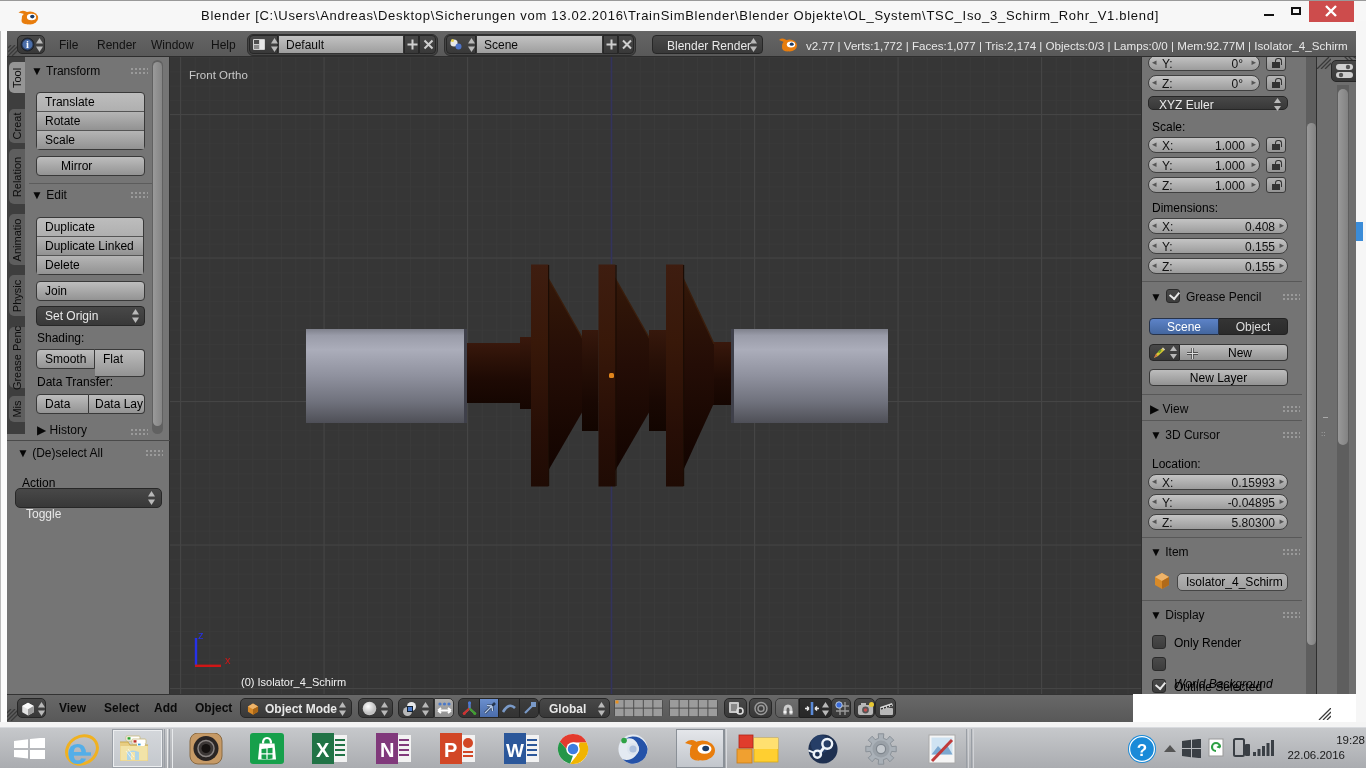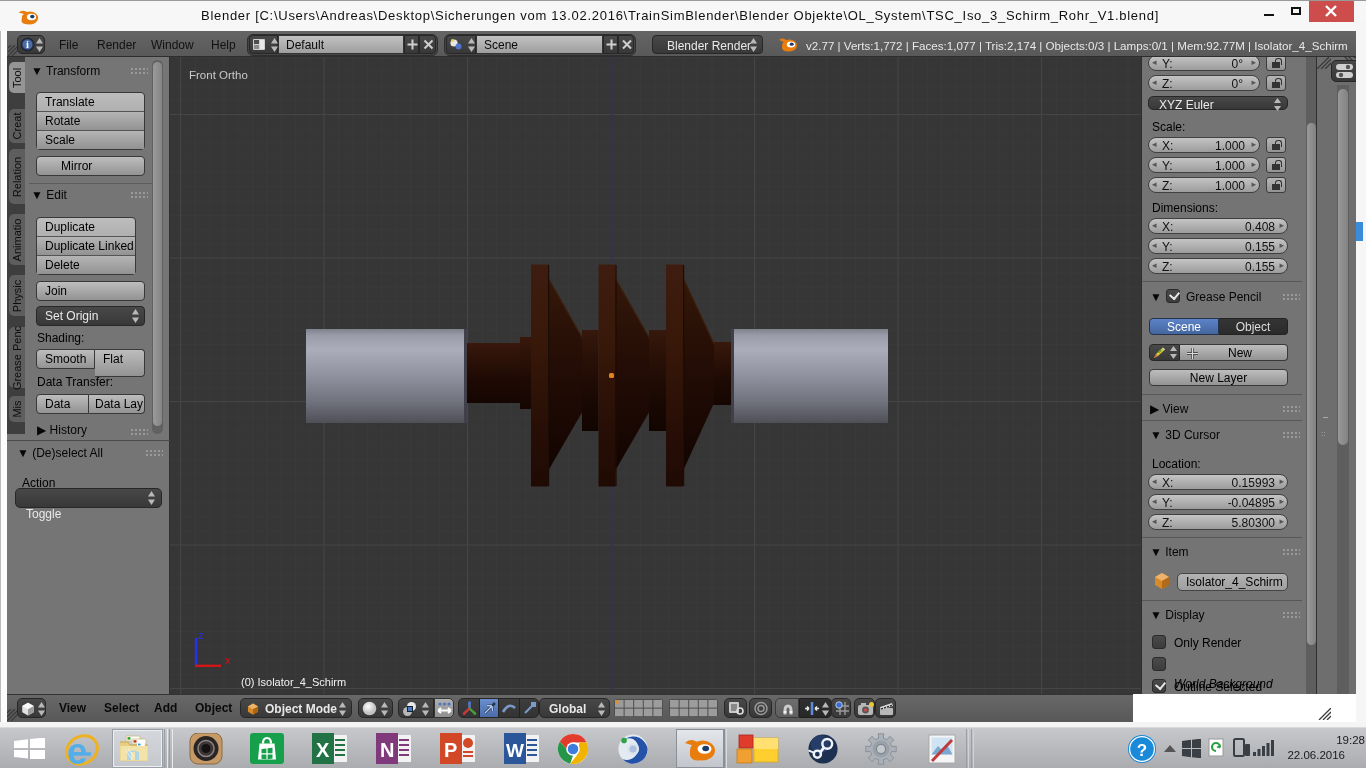--- a/index.html
+++ b/index.html
@@ -114,21 +114,21 @@
       </svg>
   </div>
 
   <svg class="abs" style="left:771px;top:5px;" width="20" height="17" viewBox="0 0 20 17">
     <path d="M1,4 Q4,1.5 7.5,3.5 L12,6.5 Q9,5 6.5,6.2 Z" fill="#e87d0d"></path>
     <ellipse cx="11.5" cy="9.5" rx="7.5" ry="6" fill="#e87d0d"></ellipse>
     <ellipse cx="13" cy="8.5" rx="4.2" ry="2.9" fill="#fff"></ellipse>
     <ellipse cx="13.7" cy="8.2" rx="2" ry="1.6" fill="#1b3b66"></ellipse>
     <path d="M4.5,9.5 Q3,14 7.5,15.2 L10.5,15.6 Q6.5,14.5 6.6,9.5 Z" fill="#e87d0d"></path>
   </svg>
-  <div class="abs" style="left:799px;top:8px;font-size:11.6px;color:#e8e8e8;white-space:nowrap;">v2.77 | Verts:1,772 | Faces:1,077 | Tris:2,174 | Objects:0/3 | Lamps:0/1 | Mem:92.77M | Isolator_4_Schirm</div>
+  <div class="abs" style="left:799px;top:8px;font-size:11.6px;color:#e8e8e8;white-space:nowrap;">v2.77 | Verts:1,772 | Faces:1,077 | Tris:2,174 | Objects:0/3 | Lamps:0/0 | Mem:92.77M | Isolator_4_Schirm</div>
 </div>
 
 <div class="abs" style="left:0;top:31px;width:7px;height:691px;background:#fcfcfc;border-left:1px solid #bbb;"></div>
 
 <div class="abs" style="left:1356px;top:21px;width:10px;height:701px;background:#f6f6f6;"></div>
 <div class="abs" style="left:1356px;top:222px;width:7px;height:19px;background:#3b8cd8;"></div>
 
 <div class="abs" style="left:0;top:722px;width:1366px;height:5px;background:#f4f4f4;"></div>
 
 <div class="abs" id="toolshelf" style="left:7px;top:57px;width:163px;height:637px;background:#757575;border-right:1px solid #2f2f2f;font-size:12px;color:#000;">
@@ -161,21 +161,21 @@
   <div class="abs btn-light" style="left:29px;top:35px;width:109px;height:58px;border-radius:4px;">
     <div style="height:19px;border-bottom:1px solid #555;padding:2px 0 0 8px;">Translate</div>
     <div style="height:19px;border-bottom:1px solid #555;padding:2px 0 0 8px;background:linear-gradient(#b5b5b5,#929292);">Rotate</div>
     <div style="height:18px;padding:2px 8px 0 8px;background:linear-gradient(#b5b5b5,#929292);">Scale</div>
   </div>
   <div class="abs btn-light" style="left:29px;top:99px;width:109px;height:20px;border-radius:4px;padding:2px 0 0 24px;">Mirror</div>
 
   <div class="abs" style="left:22px;top:126px;width:126px;height:1px;background:#5c5c5c;"></div>
   <div class="abs phead" style="left:24px;top:131px;">▼ Edit</div>
   <div class="abs gripdots" style="left:123px;top:134px;"></div>
-  <div class="abs btn-light" style="left:29px;top:160px;width:100px;height:58px;border-radius:4px;">
+  <div class="abs btn-light" style="left:29px;top:160px;width:108px;height:58px;border-radius:4px;">
     <div style="height:19px;border-bottom:1px solid #555;padding:2px 0 0 8px;">Duplicate</div>
     <div style="height:19px;border-bottom:1px solid #555;padding:2px 0 0 8px;background:linear-gradient(#b5b5b5,#929292);">Duplicate Linked</div>
     <div style="height:18px;padding:2px 0 0 8px;background:linear-gradient(#b5b5b5,#929292);">Delete</div>
   </div>
   <div class="abs btn-light" style="left:29px;top:224px;width:109px;height:20px;border-radius:4px;padding:2px 0 0 8px;">Join</div>
   <div class="abs btn-dark" style="left:29px;top:249px;width:109px;height:20px;border-radius:4px;padding:2px 0 0 8px;">Set Origin
     <svg class="abs" style="left:94px;top:2px;" width="9" height="15">
         <path d="M4.5,0 L8,5.5 L1,5.5 Z" fill="#b9b9b9"></path>
         <path d="M4.5,14 L8,8.5 L1,8.5 Z" fill="#b9b9b9"></path>
       </svg>

